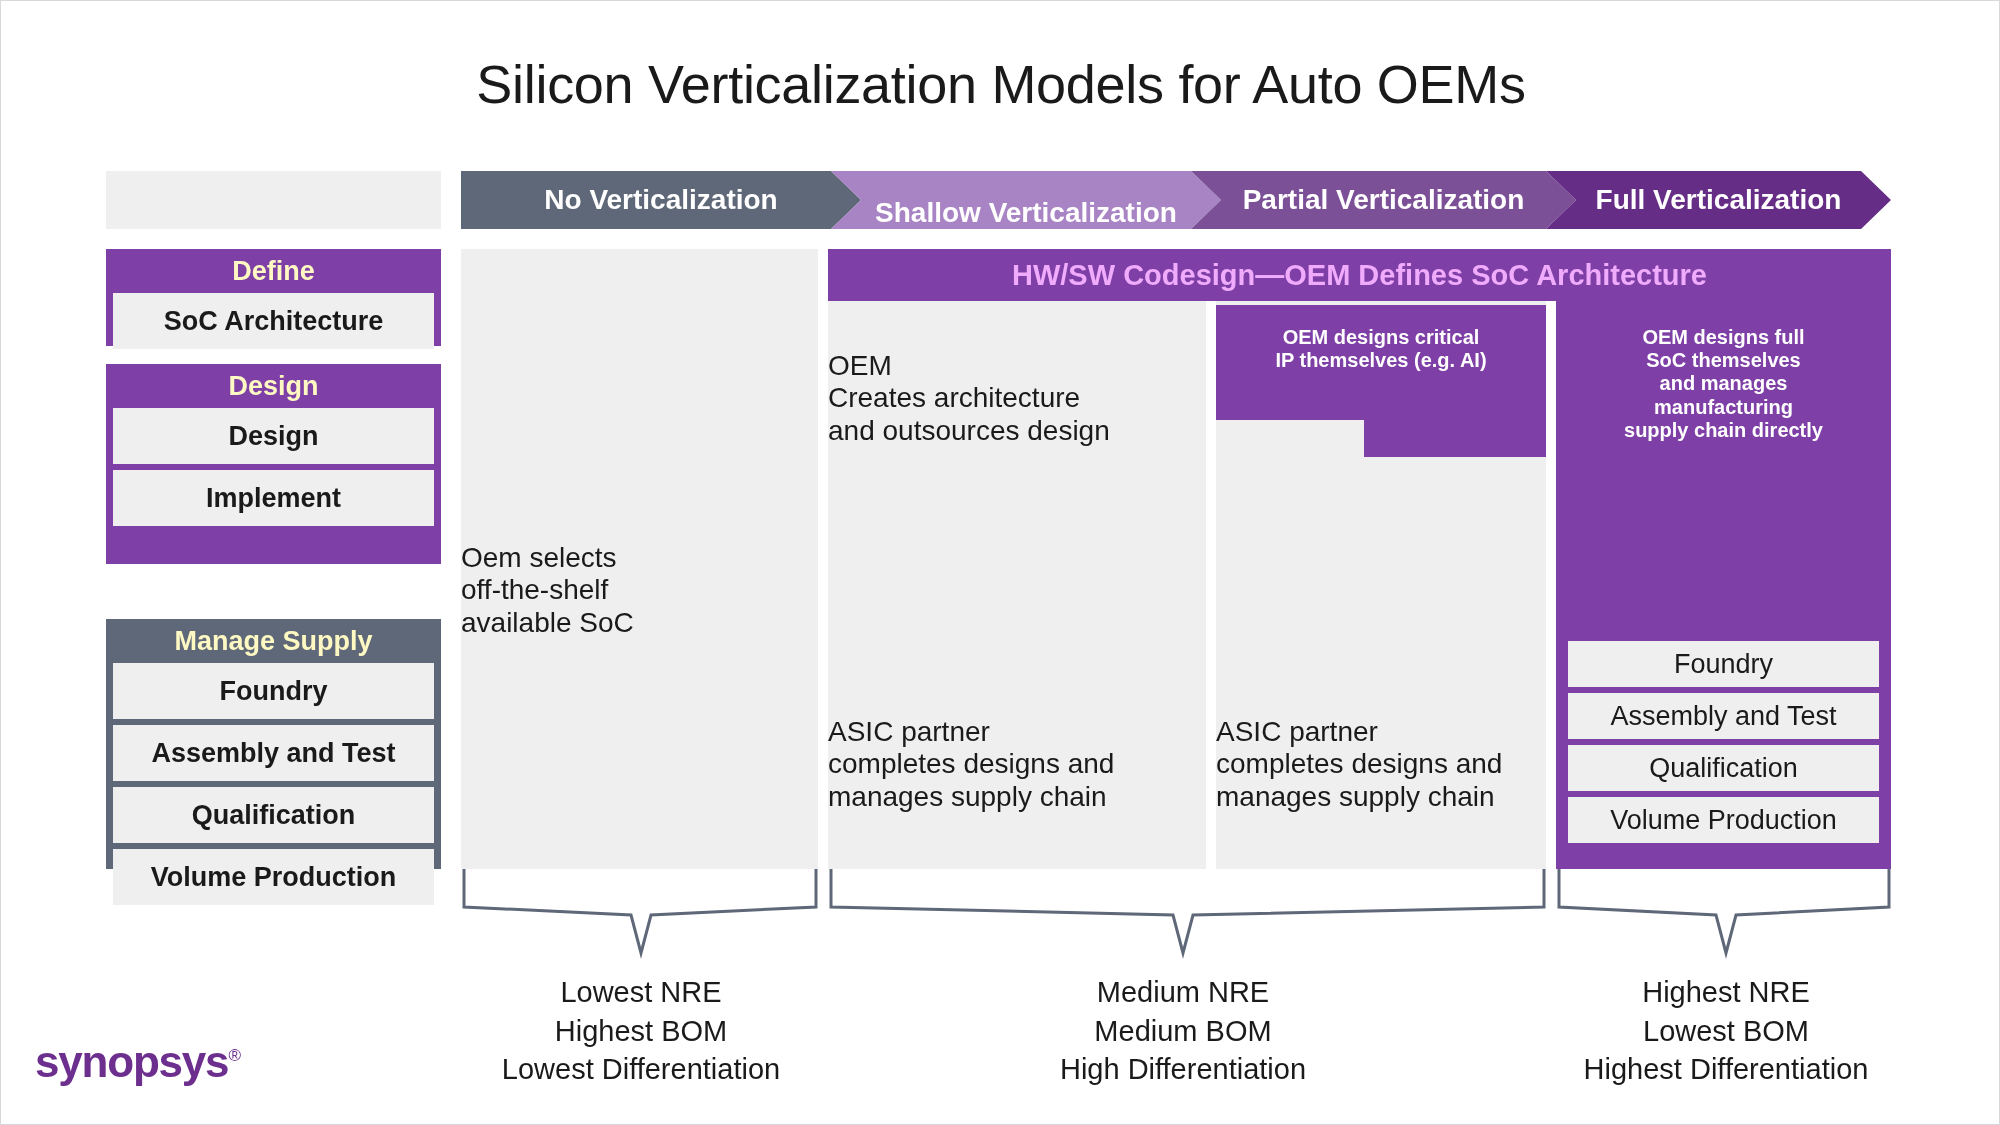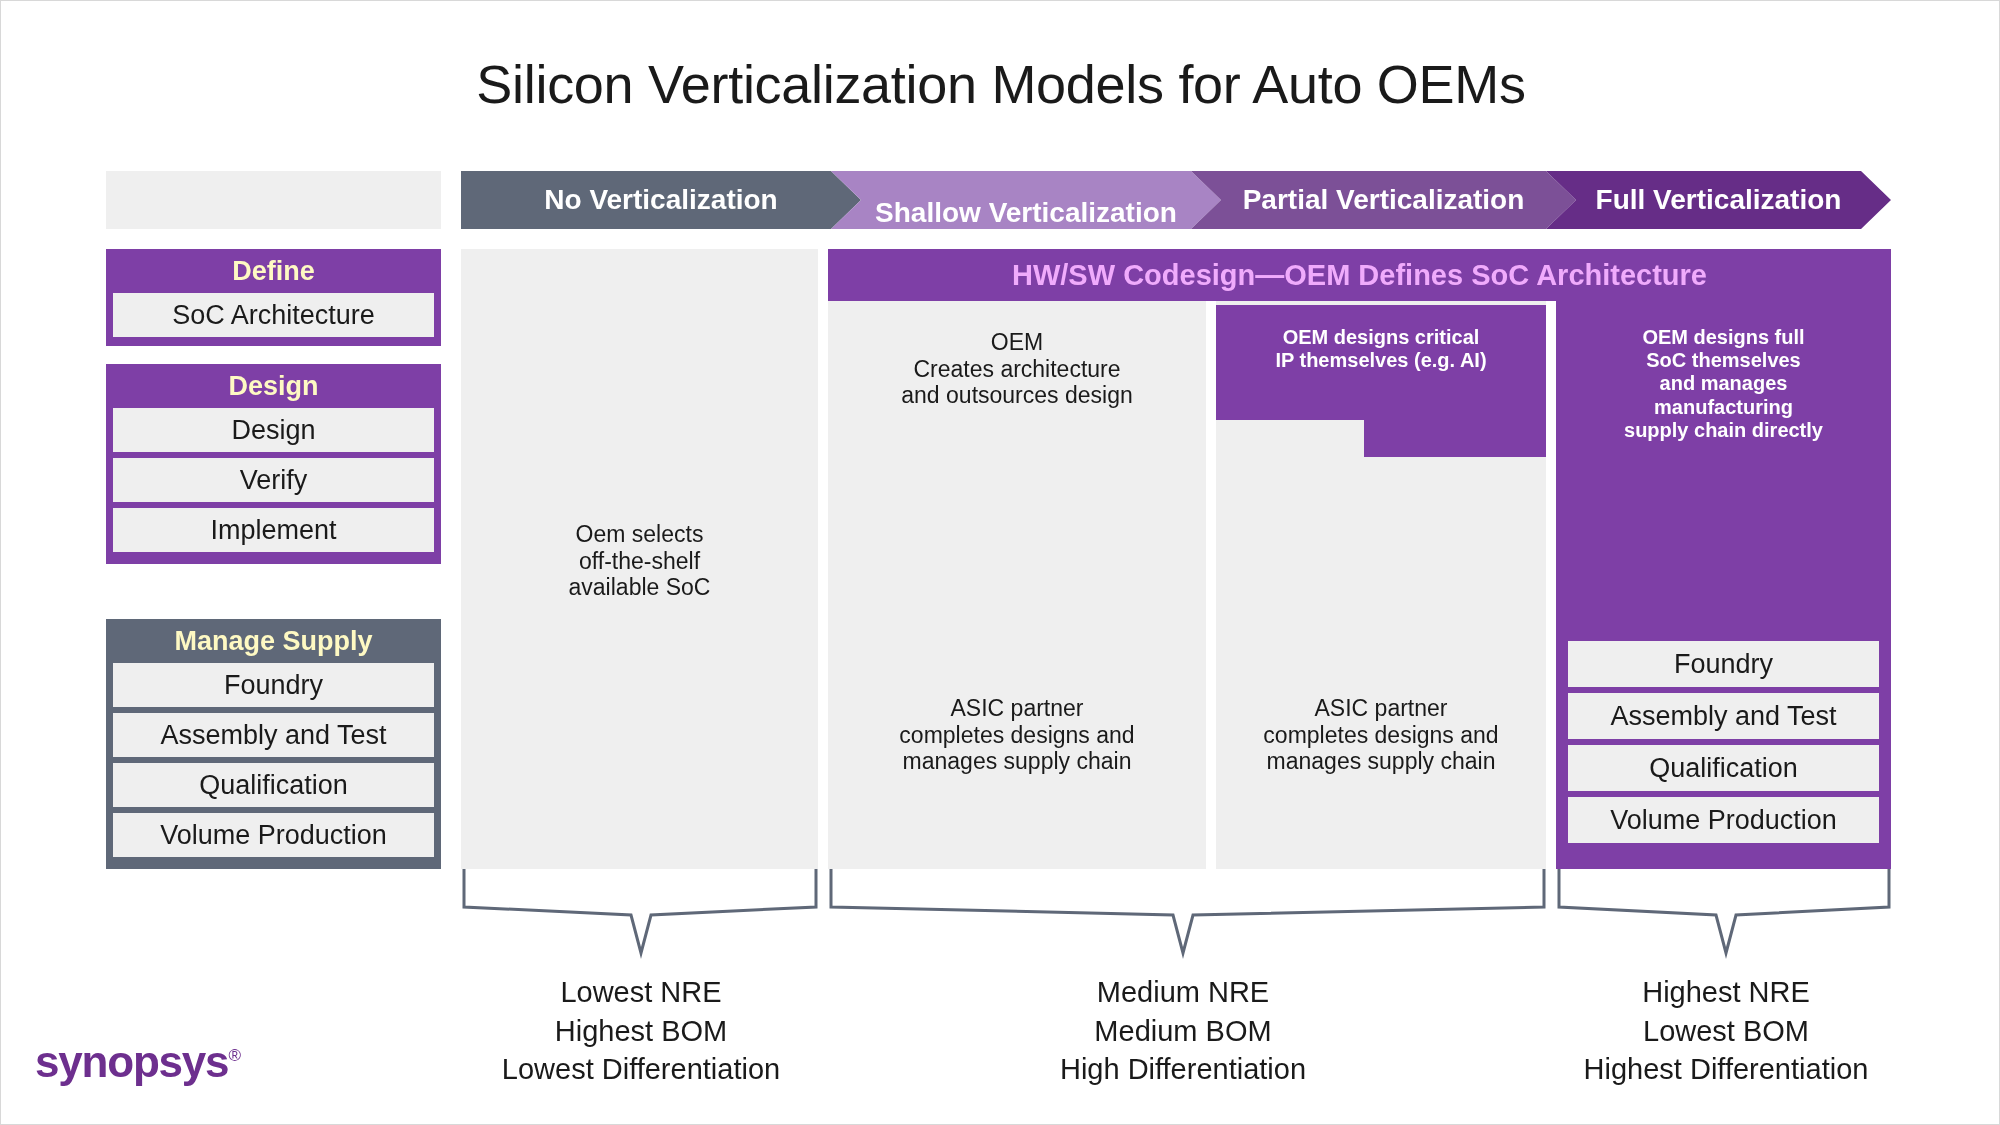--- a/index.html
+++ b/index.html
@@ -25,32 +25,32 @@
      clip-path:polygon(0 0, calc(100% - 30px) 0, 100% 50%, calc(100% - 30px) 100%, 0 100%, 30px 50%);}
   .chev.c4{background:#662d87;
      clip-path:polygon(0 0, calc(100% - 30px) 0, 100% 50%, calc(100% - 30px) 100%, 0 100%, 30px 50%);}
 
   
   .grp{padding:0;}
   .grp-purple{background:#7e3fa6;}
   .grp-slate{background:#5f6878;}
   .grp-head{height:44px;display:flex;align-items:center;justify-content:center;
             color:#fef9c3;font-size:27px;font-weight:700;}
-  .grp-item{height:44px;margin:0 7px 6px 7px;background:#efefef;
+  .grp-item{height:56px;margin:0 7px 6px 7px;background:#efefef;
             display:flex;align-items:center;justify-content:center;
-            color:#1a1a1a;font-size:27px;}
+            color:#1a1a1a;font-size:27px;font-weight:bold;}
 
   
   .col{background:#efefef;}
   .col-purple{background:#7e3fa6;}
 
   .banner{background:#7e3fa6;display:flex;align-items:center;justify-content:center;
           color:#f0abfc;font-size:29px;font-weight:600;}
 
-  .ctext{position:absolute;text-align:center;color:#1a1a1a;font-size:23px;line-height:1.16;}
+  .ctext{position:absolute;text-align:left;color:#1a1a1a;font-size:28px;line-height:1.16;margin-top:21px;}
   .ctext-w{position:absolute;text-align:center;color:#ffffff;font-size:20px;
            font-weight:700;line-height:1.16;}
 
   .notch-main{background:#7e3fa6;}
   .notch-tab{background:#7e3fa6;}
 
   .pbox{height:46px;background:#efefef;display:flex;align-items:center;
         justify-content:center;color:#1a1a1a;font-size:27px;}
 
   
@@ -84,21 +84,20 @@
   </div>
 
   <div class="abs grp grp-purple" style="left:105px;top:248px;width:335px;height:97px;">
     <div class="grp-head">Define</div>
     <div class="grp-item">SoC Architecture</div>
   </div>
 
   <div class="abs grp grp-purple" style="left:105px;top:363px;width:335px;height:200px;">
     <div class="grp-head">Design</div>
     <div class="grp-item">Design</div>
-    <div class="grp-item">Verify</div>
     <div class="grp-item">Implement</div>
   </div>
 
   <div class="abs grp grp-slate" style="left:105px;top:618px;width:335px;height:250px;">
     <div class="grp-head">Manage Supply</div>
     <div class="grp-item">Foundry</div>
     <div class="grp-item">Assembly and Test</div>
     <div class="grp-item">Qualification</div>
     <div class="grp-item">Volume Production</div>
   </div>

